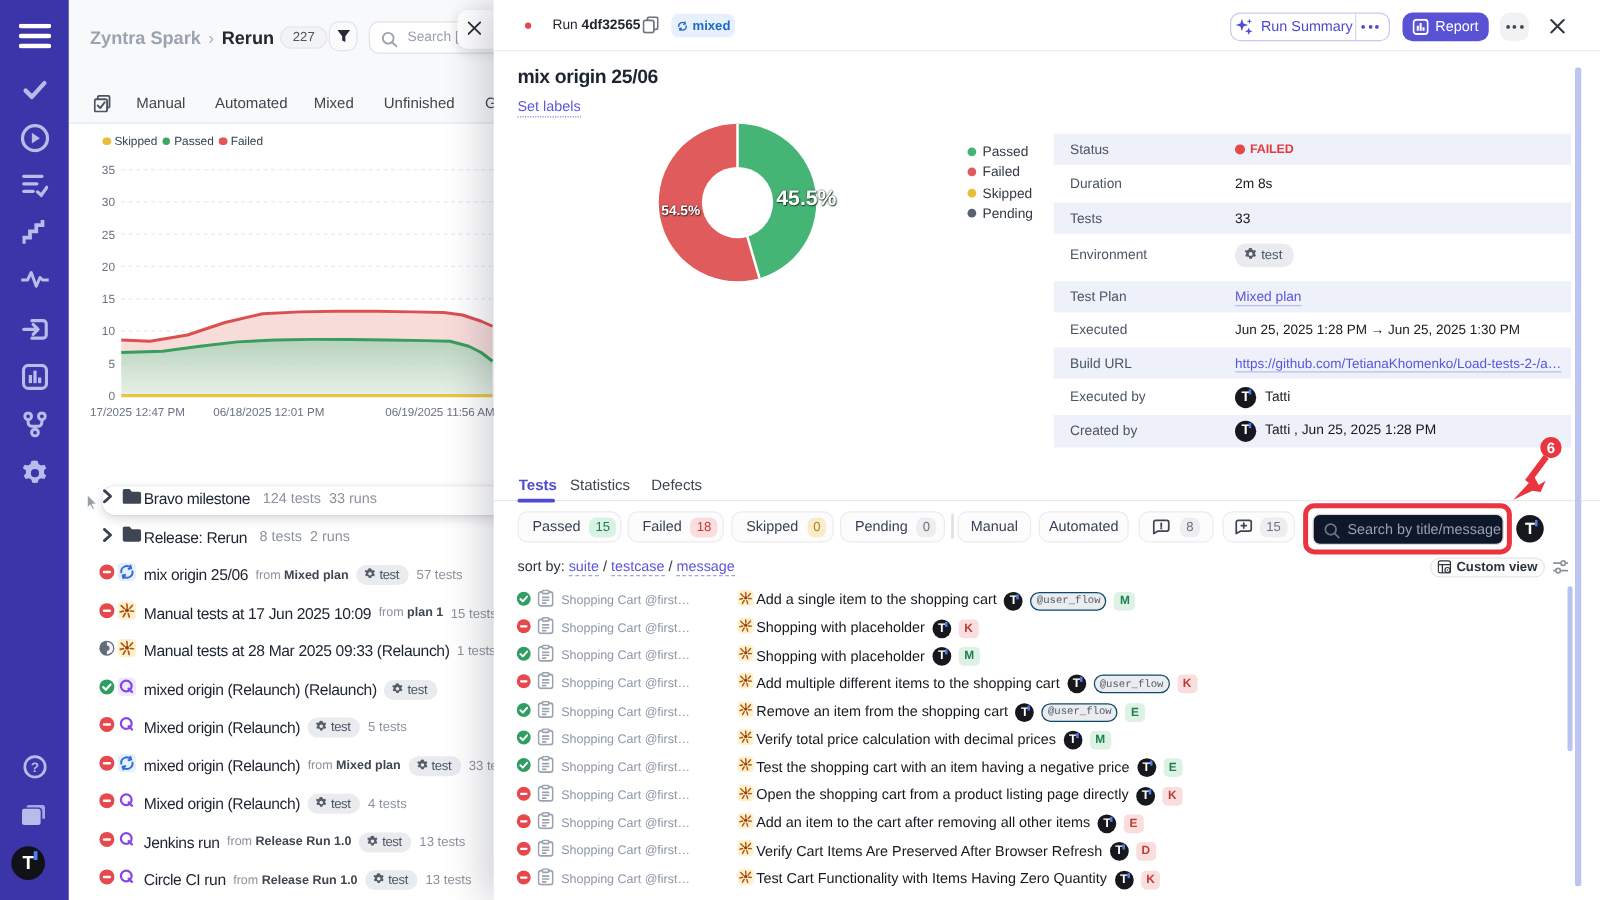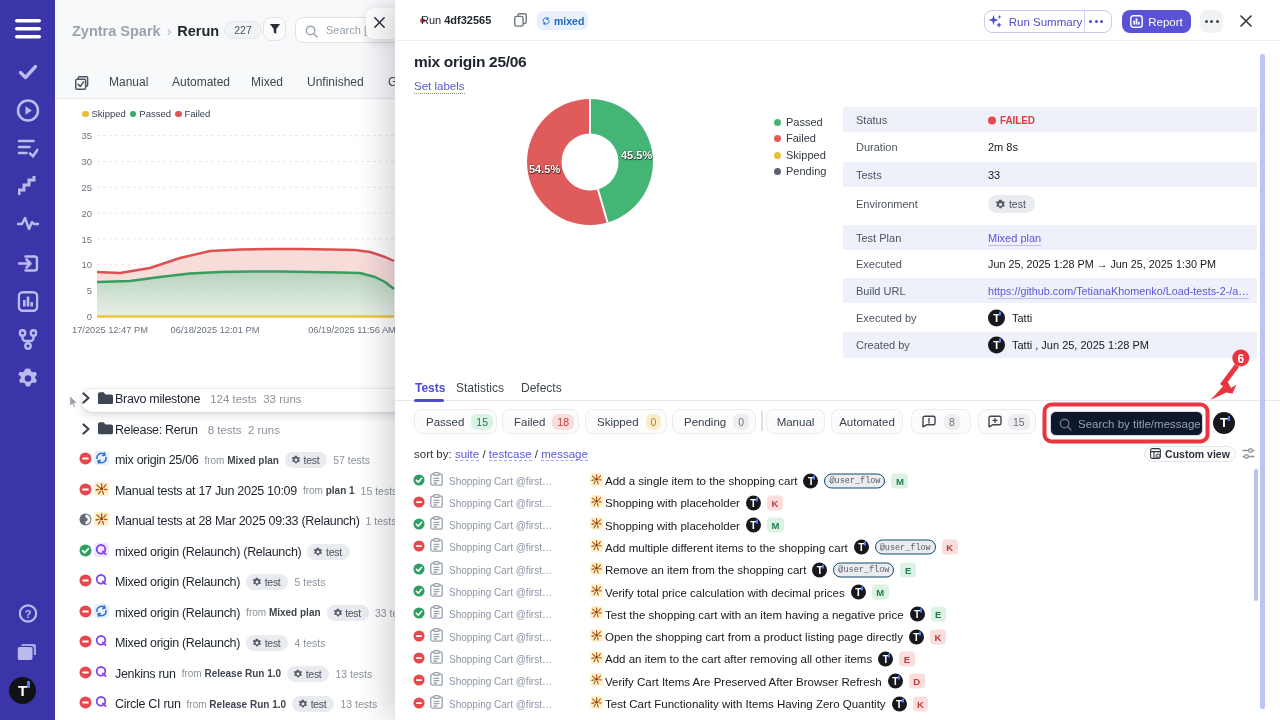--- a/index.html
+++ b/index.html
@@ -343,21 +343,21 @@
               <path fill="#555d69" d="M12 1.5 l2.2 0.3 .9 2.7 a7.6 7.6 0 0 1 1.9 1.1 l2.8 -.6 1.6 2.7 -1.9 2.1 a7.6 7.6 0 0 1 0 2.2 l1.9 2.1 -1.6 2.7 -2.8 -.6 a7.6 7.6 0 0 1 -1.9 1.1 l-.9 2.7 -2.2 .3 -2.2 -.3 -.9 -2.7 a7.6 7.6 0 0 1 -1.9 -1.1 l-2.8 .6 -1.6 -2.7 1.9 -2.1 a7.6 7.6 0 0 1 0 -2.2 L1.8 7.7 3.4 5 l2.8 .6 a7.6 7.6 0 0 1 1.9 -1.1 l.9 -2.7 Z M12 8.6 a3.4 3.4 0 1 0 0 6.8 a3.4 3.4 0 0 0 0 -6.8 Z"></path>
             </svg> test</span>
           <span class="ntests">13 tests</span>
         </div>
   </div>
 </section>
 
 <section id="panel">
   <div id="ptop">
     <span class="abs" style="left:24.5px;top:17.5px;width:5px;height:5px;border-radius:50%;background:#e5484d"></span>
-    <span class="abs" style="left:26px;top:14px;font-size:11px;color:#22272f">Run <b>4df32565</b></span>
+    <span class="abs" style="left:47px;top:14px;font-size:11px;color:#22272f">Run <b>4df32565</b></span>
     <svg class="abs" style="left:119px;top:13px" width="13" height="14" viewBox="0 0 14 15">
           <g fill="none" stroke="#6d7581" stroke-width="1.5">
             <rect x="4.2" y="0.8" width="9" height="10.5" rx="1.8"></rect>
             <rect x="0.8" y="3.6" width="9" height="10.5" rx="1.8" fill="#fff"></rect>
           </g>
         </svg>
     <span class="abs" style="left:142px;top:11px;height:19px;background:#e7f0fc;border-radius:6px;display:flex;align-items:center;padding:0 4px;font-size:10.5px;font-weight:700;color:#1f6ac7">
       <svg width="10" height="10" viewBox="0 0 15 15" style="margin-right:3px">
             <g fill="none" stroke="#1f6ac7" stroke-width="1.5">
               <path d="M3.2 8.6 a4.4 4.4 0 0 1 7.6 -4.1"></path>
@@ -402,21 +402,21 @@
           <path d="M1 1 L11 11 M11 1 L1 11" stroke="#30363f" stroke-width="1.6" stroke-linecap="round"></path>
         </svg>
   </div>
   <div class="abs" style="left:19px;top:53px;font-size:15.5px;letter-spacing:-0.3px;font-weight:700;color:#1d2430">mix origin 25/06</div>
   <div class="abs" style="left:19px;top:80px;font-size:11.5px;color:#5a57d8;border-bottom:1px dotted #8a87e0;padding-bottom:1px">Set labels</div>
   <div class="abs" style="left:132px;top:99px;width:126px;height:126px;border-radius:50%;background:conic-gradient(#45b575 0deg 163.8deg,#e05c5c 163.8deg 360deg);">
     <span style="position:absolute;left:50%;top:0;width:2px;height:50%;background:#fff;transform-origin:bottom;transform:translateX(-50%)"></span>
     <span style="position:absolute;left:50%;top:0;width:2px;height:50%;background:#fff;transform-origin:bottom;transform:translateX(-50%) rotate(163.8deg)"></span>
     <span style="position:absolute;left:50%;top:50%;width:57px;height:57px;border-radius:50%;background:#fff;transform:translate(-50%,-50%)"></span>
   </div>
-  <div class="abs" style="left:226px;top:149px;font-size:11px;font-weight:700;color:#fff;text-shadow:0 0 1.5px #23402f,0.5px 0.5px 1px #23402f">45.5%</div>
+  <div class="abs" style="left:226px;top:149px;font-size:17px;font-weight:700;color:#fff;text-shadow:0 0 1.5px #23402f,0.5px 0.5px 1px #23402f">45.5%</div>
   <div class="abs" style="left:134px;top:163px;font-size:11px;font-weight:700;color:#fff;text-shadow:0 0 1.5px #46201f,0.5px 0.5px 1px #46201f">54.5%</div>
   <div class="abs" style="left:379px;top:114px;font-size:11px;color:#333a44;line-height:16.3px;">
     <div><span class="dot" style="background:#45b575;width:7px;height:7px;margin-right:5px"></span>Passed</div>
     <div><span class="dot" style="background:#e05c5c;width:7px;height:7px;margin-right:5px"></span>Failed</div>
     <div><span class="dot" style="background:#e7bd3a;width:7px;height:7px;margin-right:5px"></span>Skipped</div>
     <div><span class="dot" style="background:#596273;width:7px;height:7px;margin-right:5px"></span>Pending</div>
   </div>
 
   <div class="drow alt" style="top:107px">
         <span class="lab">Status</span>

